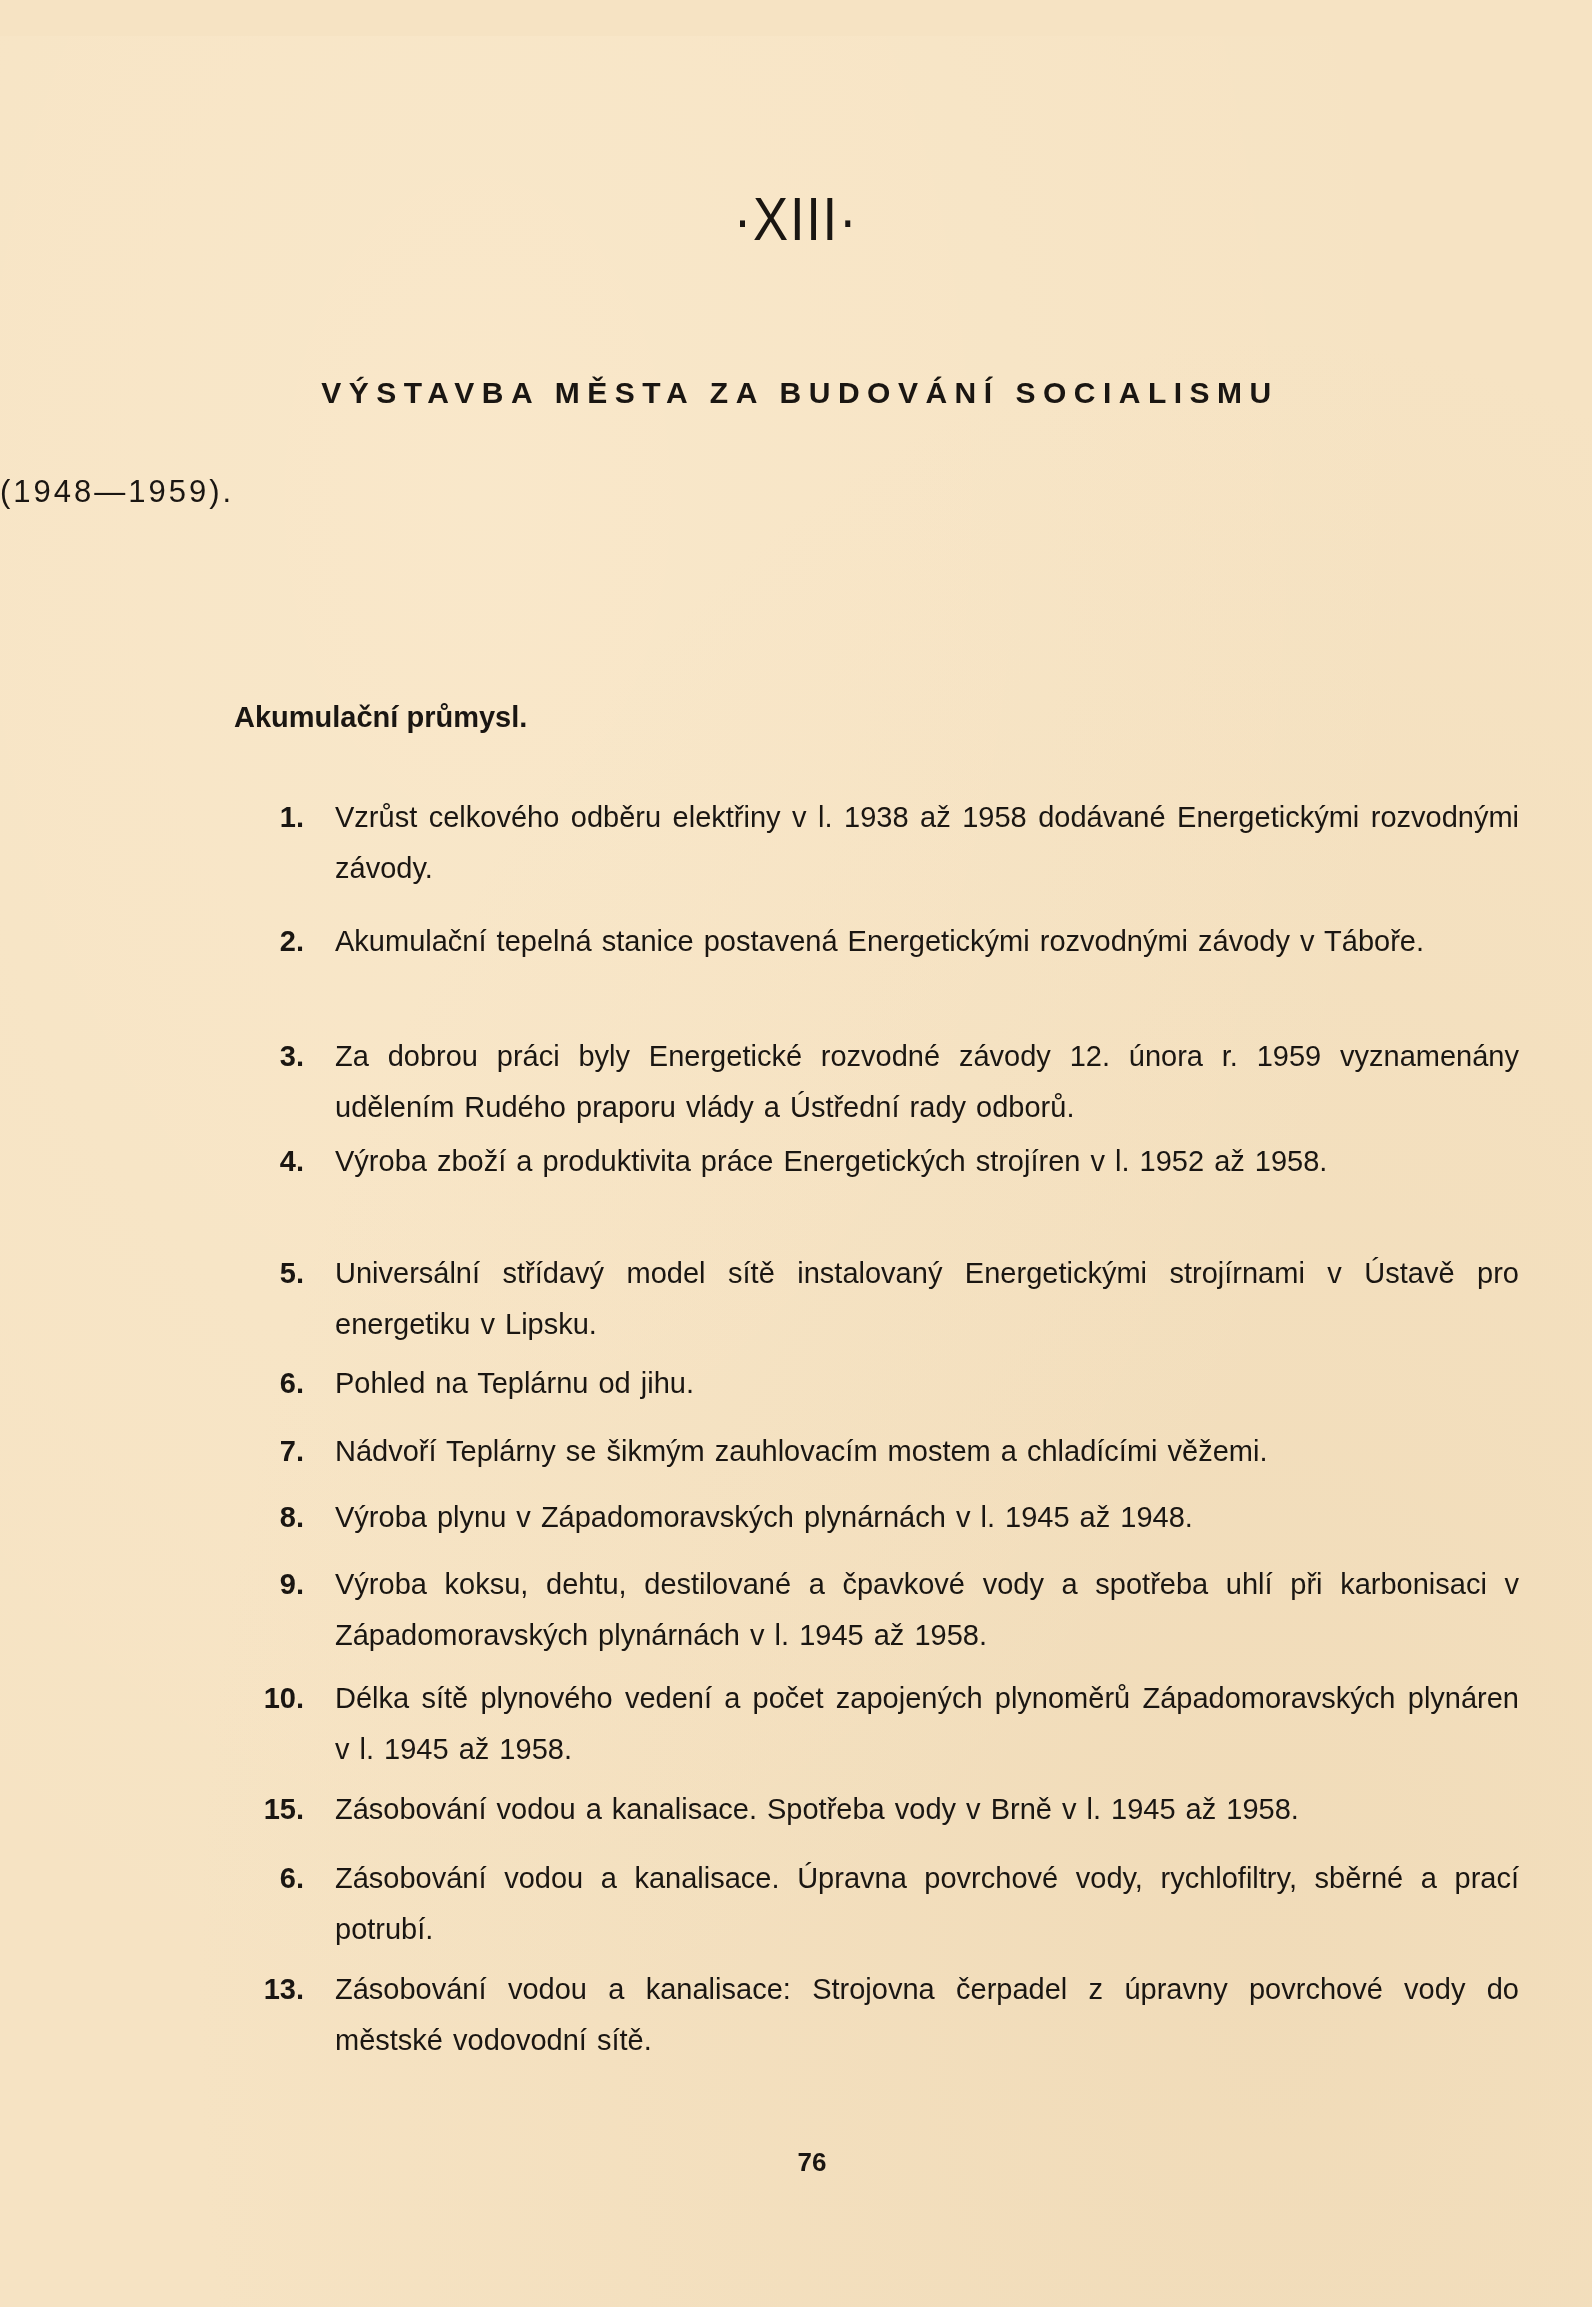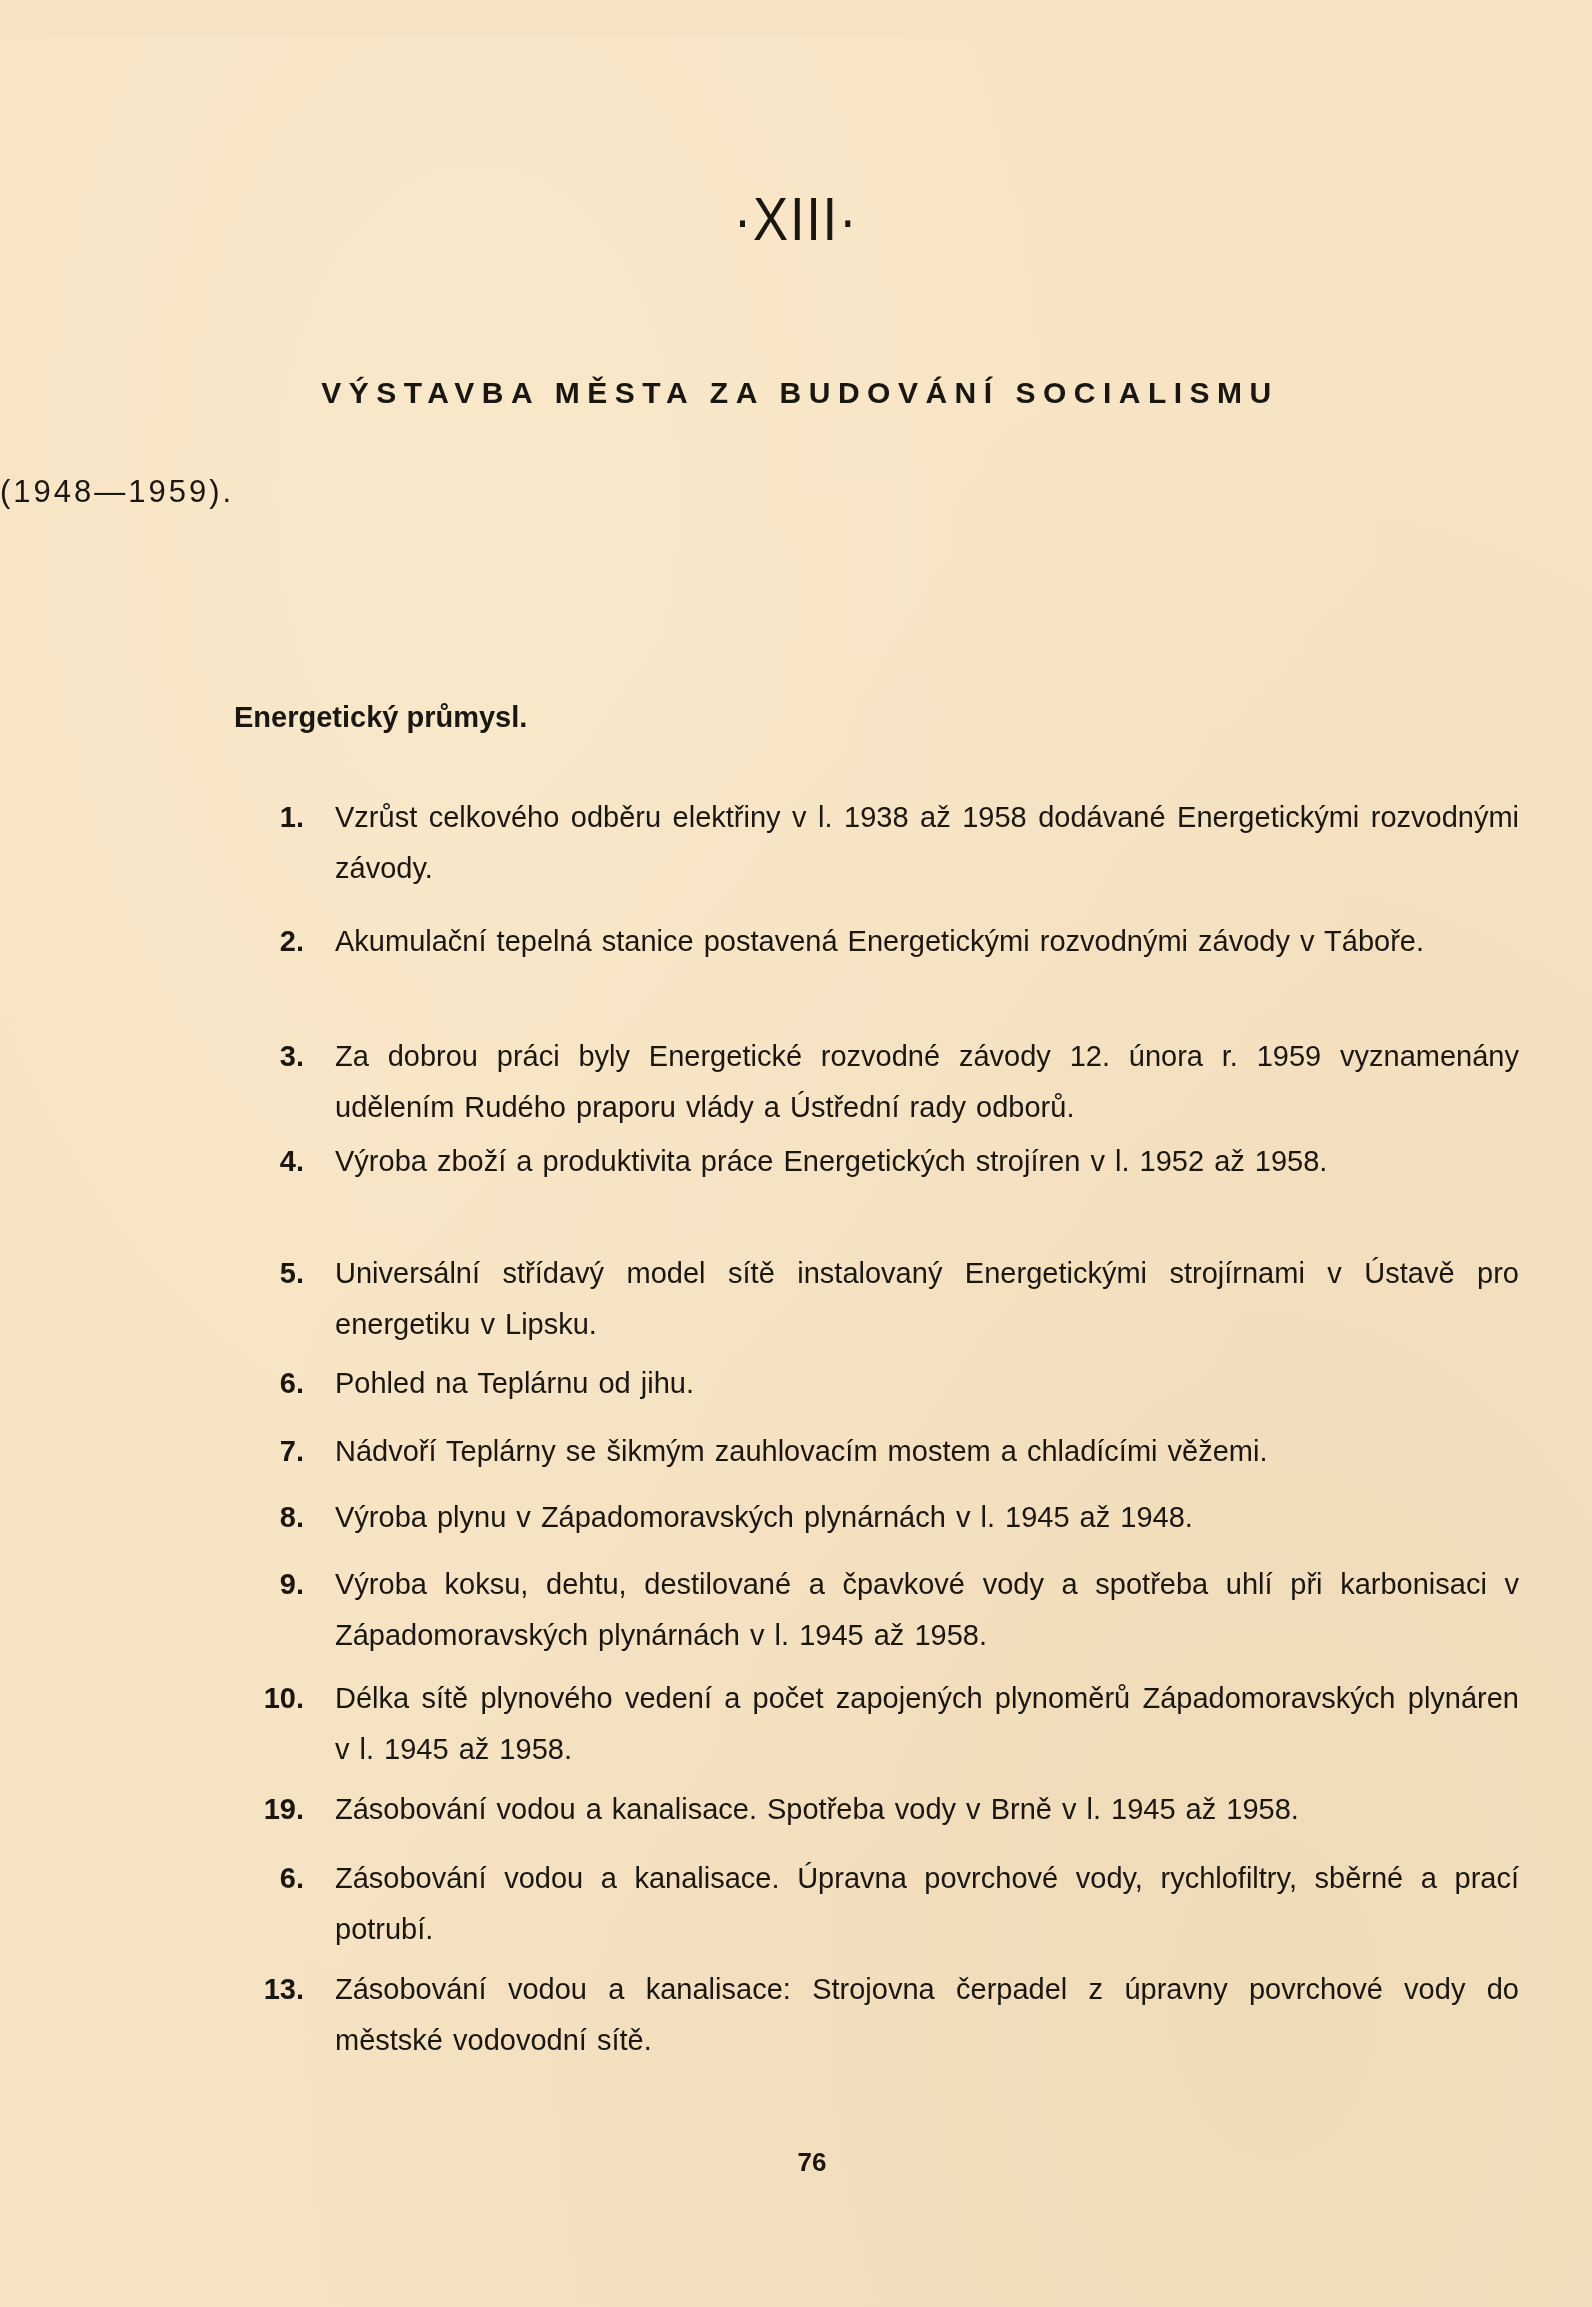--- a/index.html
+++ b/index.html
@@ -101,21 +101,21 @@
 <body>
 
 <div class="page">
 
   <div class="chapter-number">·XIII·</div>
 
   <div class="chapter-title">VÝSTAVBA MĚSTA ZA BUDOVÁNÍ SOCIALISMU</div>
 
   <div class="chapter-years">(1948—1959).</div>
 
-  <div class="section-heading">Energetický průmysl.</div>
+  <div class="section-heading">Akumulační průmysl.</div>
 
   <div class="item" style="top:756px;">
     <span class="num">1.</span>
     <span class="text">Vzrůst celkového odběru elektřiny v l. 1938 až 1958 dodávané Energetickými rozvodnými závody.</span>
   </div>
 
   <div class="item" style="top:880px;">
     <span class="num">2.</span>
     <span class="text">Akumulační tepelná stanice postavená Energetickými rozvodnými závody v Táboře.</span>
   </div>
@@ -154,21 +154,21 @@
     <span class="num">9.</span>
     <span class="text">Výroba koksu, dehtu, destilované a čpavkové vody a spotřeba uhlí při karbonisaci v Západomoravských plynárnách v l. 1945 až 1958.</span>
   </div>
 
   <div class="item" style="top:1637px;">
     <span class="num">10.</span>
     <span class="text">Délka sítě plynového vedení a počet zapojených plynoměrů Západomoravských plynáren v l. 1945 až 1958.</span>
   </div>
 
   <div class="item" style="top:1748px;">
-    <span class="num">19.</span>
+    <span class="num">15.</span>
     <span class="text">Zásobování vodou a kanalisace. Spotřeba vody v Brně v l. 1945 až 1958.</span>
   </div>
 
   <div class="item" style="top:1817px;">
     <span class="num">6.</span>
     <span class="text">Zásobování vodou a kanalisace. Úpravna povrchové vody, rychlofiltry, sběrné a prací potrubí.</span>
   </div>
 
   <div class="item" style="top:1928px;">
     <span class="num">13.</span>

